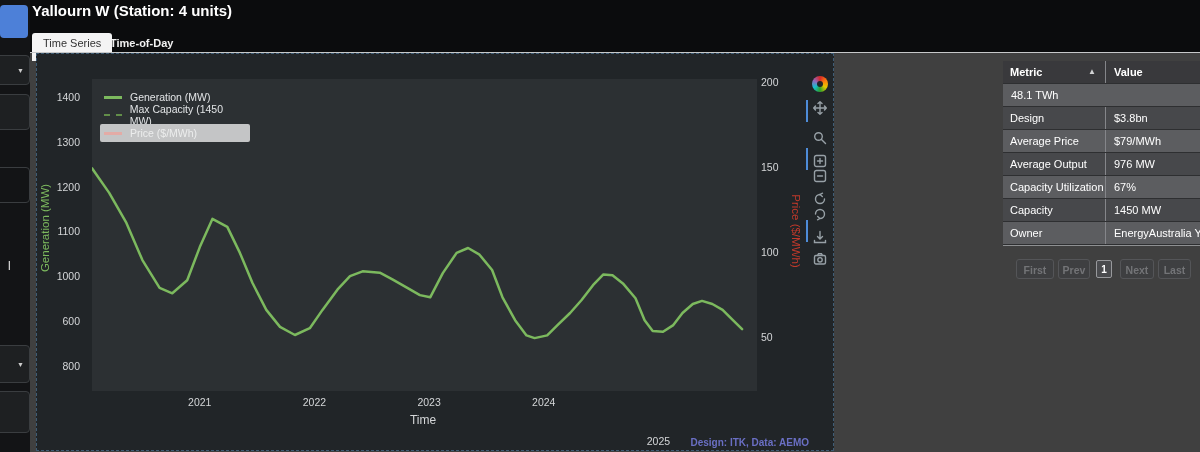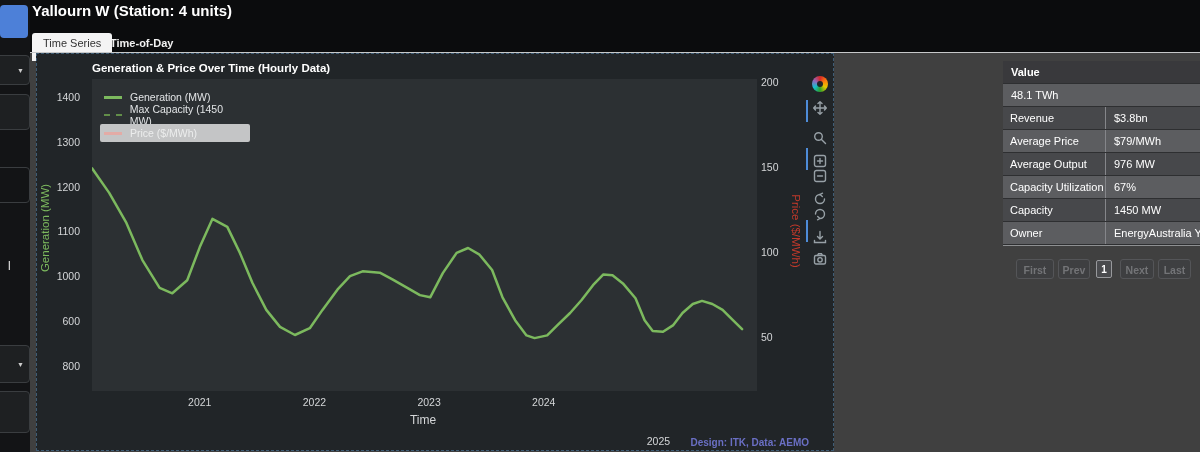--- a/index.html
+++ b/index.html
@@ -94,21 +94,20 @@
     <div class="sb-box" style="top:94px;height:34px;"></div>
     <div class="sb-box" style="top:167px;height:34px;background:transparent;"></div>
     <div id="sb-frag">l</div>
     <div class="sb-box" style="top:345px;height:36px;">
       <span class="sb-caret">▼</span>
     </div>
     <div class="sb-box" style="top:391px;height:40px;"></div>
   </div>
 
   <div id="chart-card">
-    <div id="chart-title">Generation &amp; Price Over Time (Hourly Data)</div>
 
     <div id="plot">
       <svg id="chart-svg" width="665" height="312">
         <path id="gen-path" fill="none" stroke-width="2.5" stroke-linejoin="round" stroke-linecap="round" d="M0.0 89.2 L17.2 113.9 L34.4 143.9 L50.4 181.1 L67.6 208.9 L80.3 214.3 L95.2 201.3 L107.8 168.1 L120.4 139.9 L135.3 147.9 L147.9 173.9 L160.5 204.0 L174.3 230.9 L188.0 247.9 L202.9 256.0 L217.8 249.2 L230.5 230.9 L245.4 210.7 L258.0 197.2 L270.6 192.3 L287.8 193.7 L300.4 200.4 L315.3 208.9 L327.9 216.1 L338.2 218.3 L350.8 194.1 L364.6 173.9 L376.1 169.0 L387.5 175.7 L400.1 191.0 L410.5 218.3 L423.1 241.2 L434.5 256.4 L442.6 259.1 L455.2 256.4 L465.5 246.1 L478.1 234.0 L489.6 221.0 L501.0 206.2 L511.4 195.4 L520.5 196.3 L530.9 204.4 L543.5 219.2 L552.6 241.2 L560.7 251.9 L571.0 252.8 L581.3 246.1 L590.5 234.0 L600.8 225.0 L610.0 221.9 L620.3 225.0 L630.6 230.9 L640.9 241.2 L650.1 250.1 " stroke="#7cb95e"></path>
       </svg>
 
       <div id="legend">
         <div class="lg-item" id="lg-item-1">
           <span class="lg-swatch" id="lg-sw-1"></span>
           <span>Generation (MW)</span>
@@ -201,27 +200,31 @@
             <circle cx="7" cy="7.8" r="2.2"></circle>
             <path d="M4.5 3.5 L5.5 1.8 H8.5 L9.5 3.5"></path>
           </svg>
       </span>
     </div>
 
     <div id="credit">Design: ITK, Data: AEMO</div>
   </div>
 
   <div class="trow" id="thead" style="top:61px;">
+    <div class="cell-m">
+      <span>Metric</span>
+      <span id="sort-icon">▲</span>
+    </div>
     <div class="cell-v">Value</div>
   </div>
   <div class="trow r-odd" style="top:84px;">
     <div class="cell-v">48.1 TWh</div>
   </div>
   <div class="trow r-even" style="top:107px;">
-    <div class="cell-m">Revenue</div>
+    <div class="cell-m">Design</div>
     <div class="cell-v">$3.8bn</div>
   </div>
   <div class="trow r-odd" style="top:130px;">
     <div class="cell-m">Average Price</div>
     <div class="cell-v">$79/MWh</div>
   </div>
   <div class="trow r-even" style="top:153px;">
     <div class="cell-m">Average Output</div>
     <div class="cell-v">976 MW</div>
   </div>

